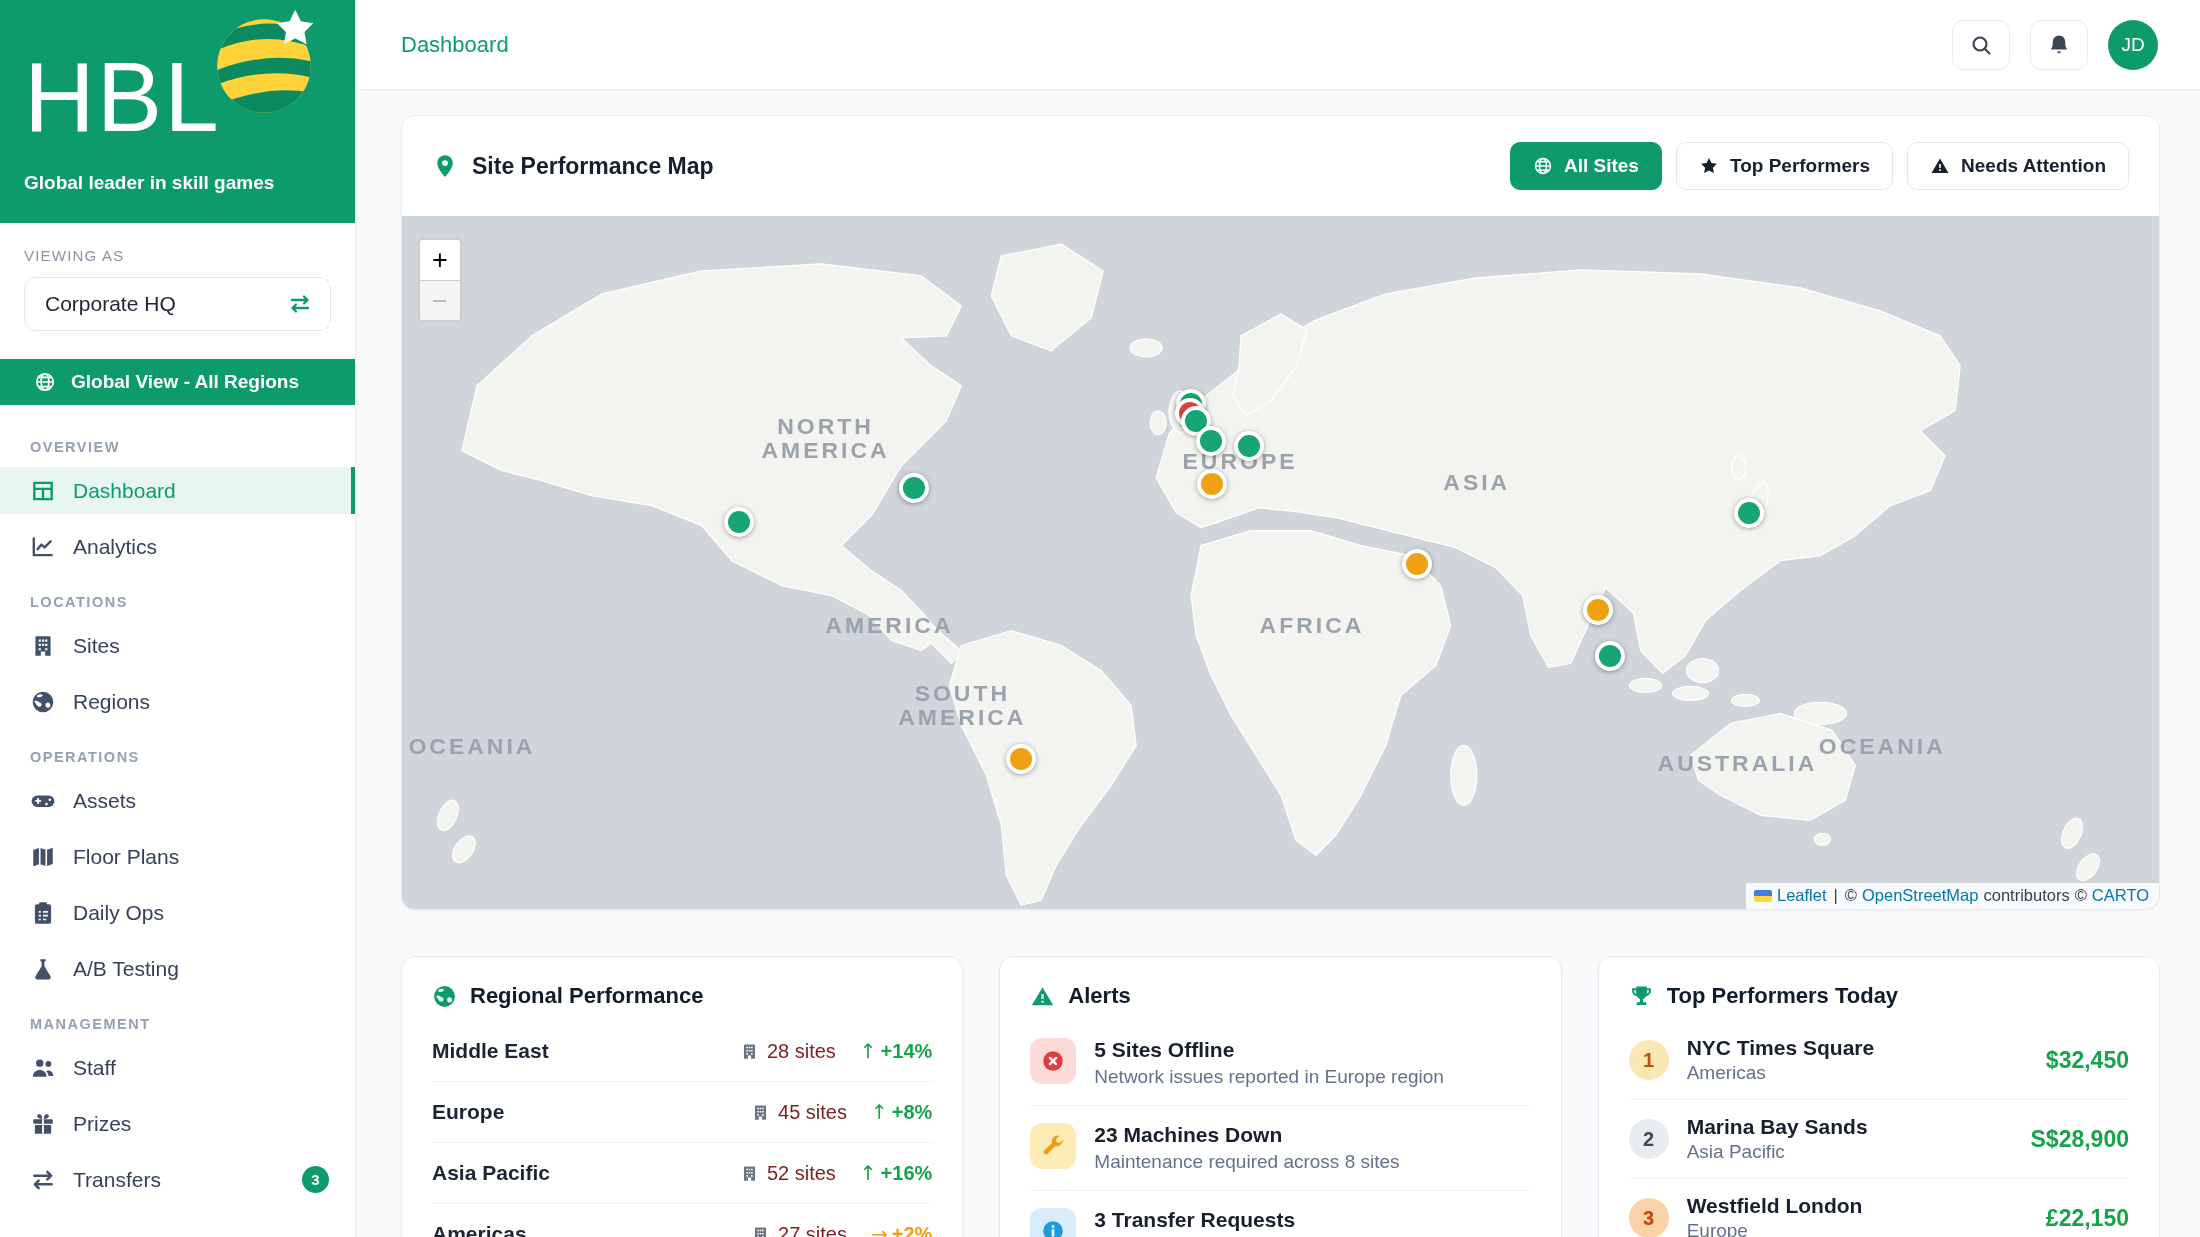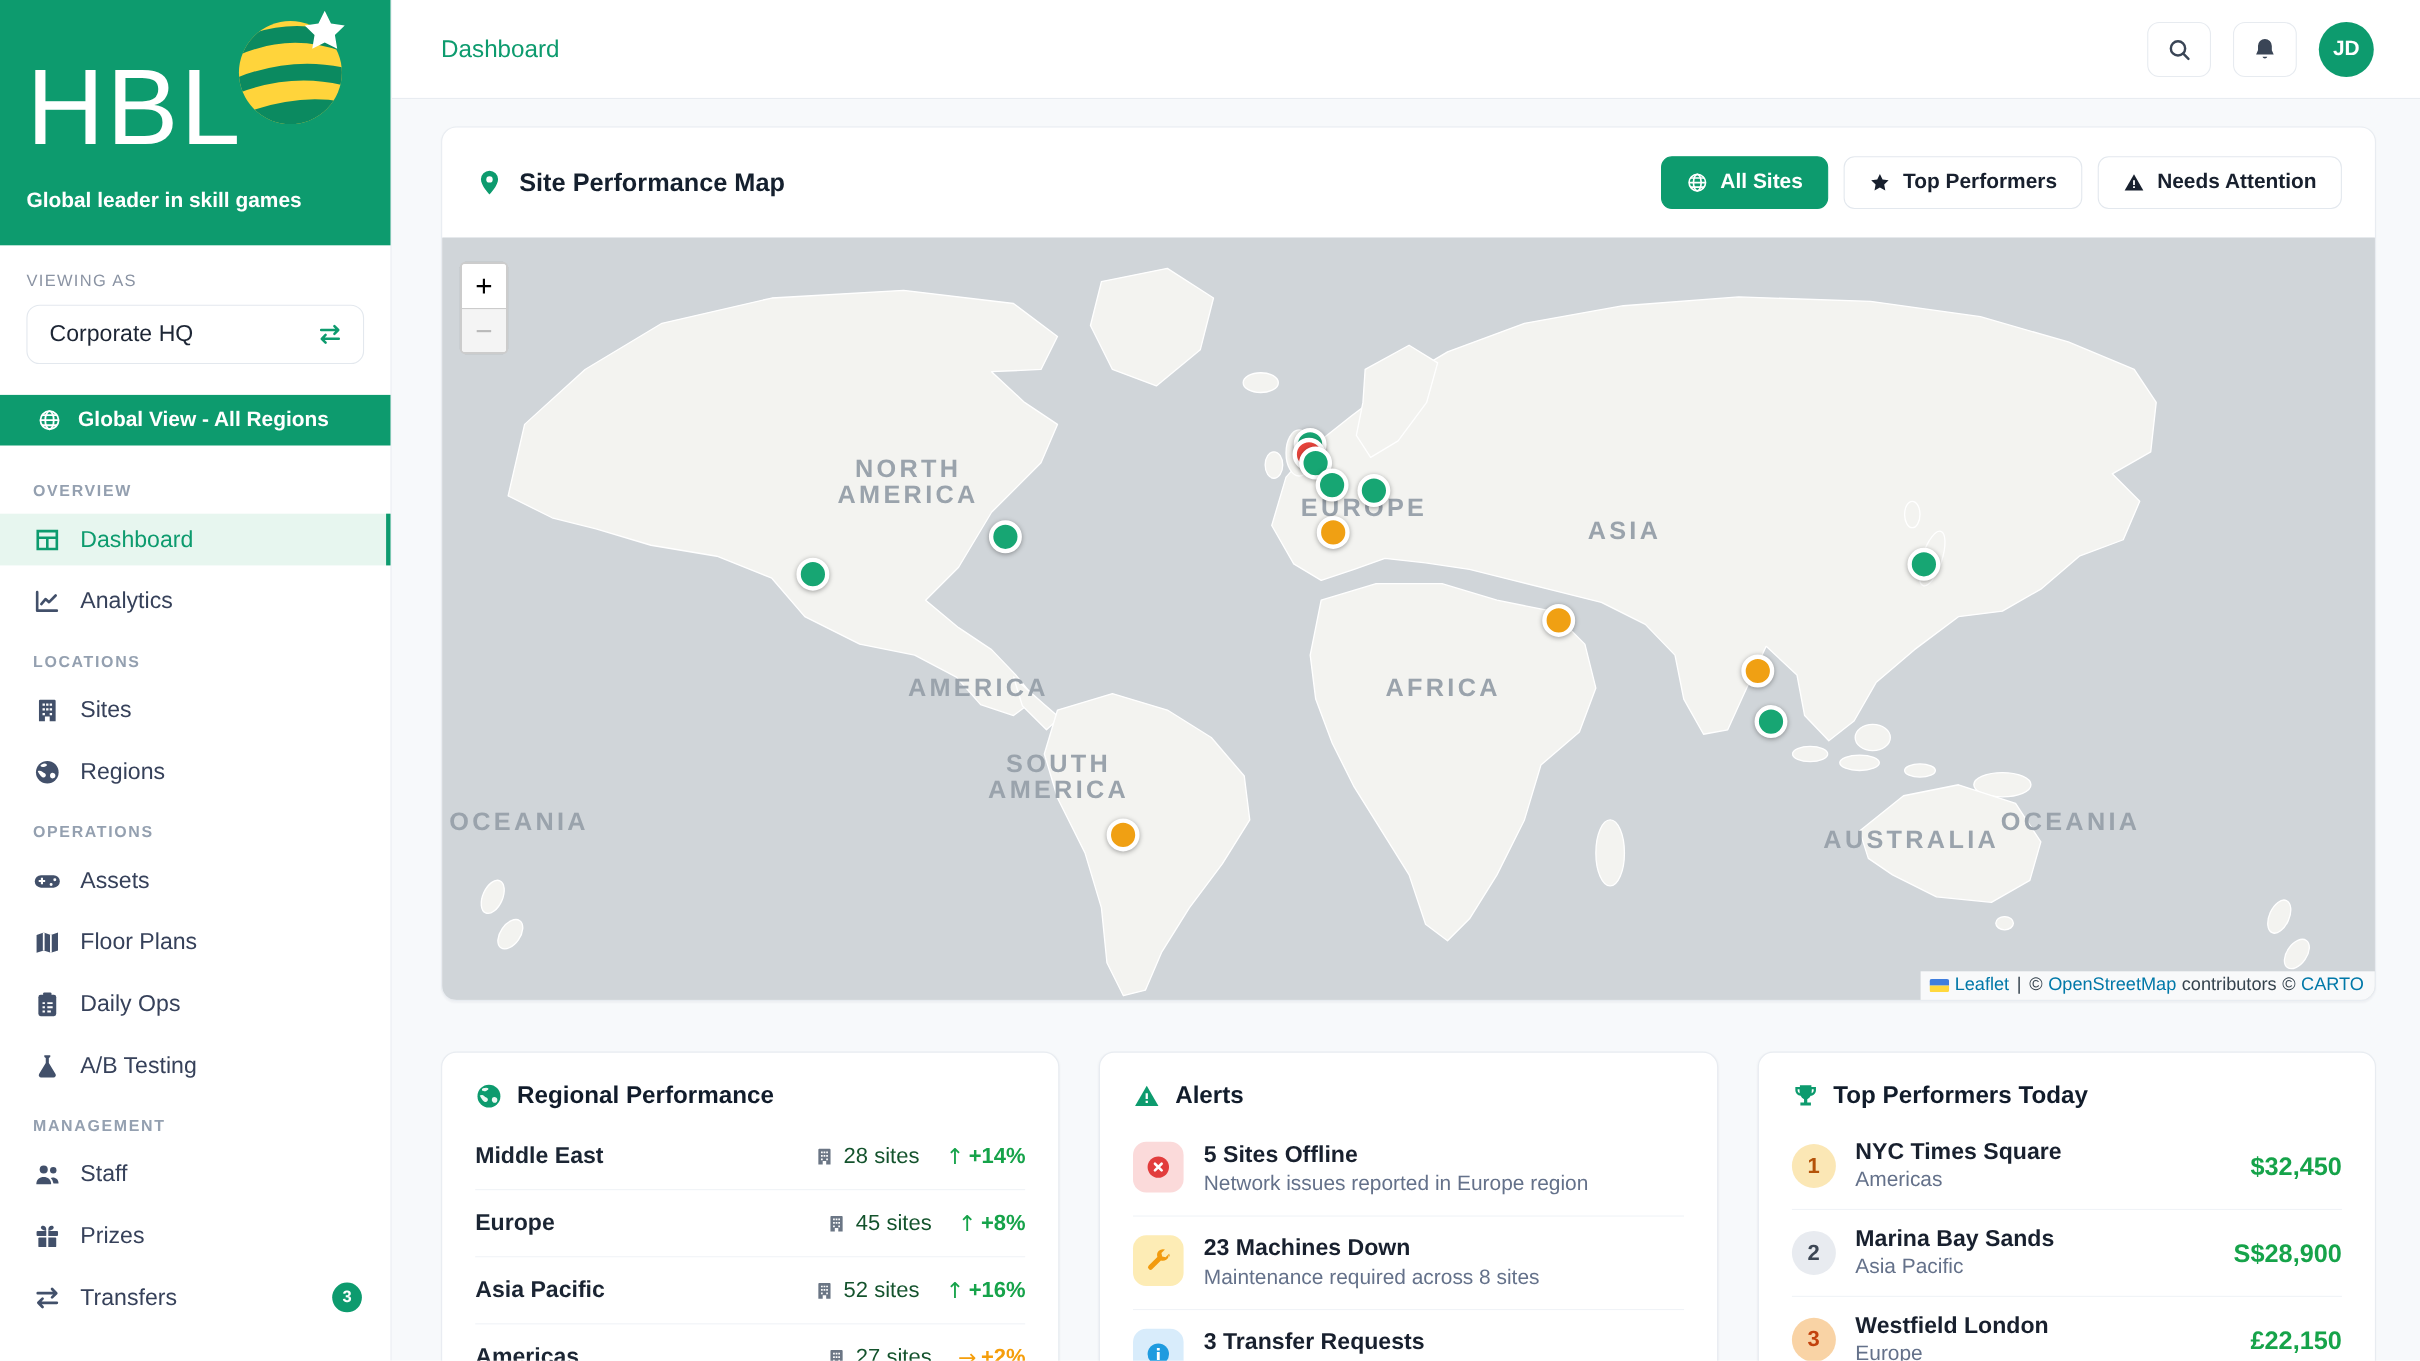--- a/index.html
+++ b/index.html
@@ -30,21 +30,21 @@
   .nav-item.active { background:#e7f6ef; color:#0d9b6e; border-right:4px solid #0d9b6e; }
   .nav-item.active .icon { color:#0d9b6e; }
   .nav-badge { position:absolute; right:26px; top:10px; min-width:27px; height:27px; border-radius:50%; background:#0d9b6e; color:#fff; font-size:15px; font-weight:700; display:flex; align-items:center; justify-content:center; }
 
   
   .topbar { position:absolute; left:356px; right:0; top:0; height:90px; background:#fff; border-bottom:1px solid #e8ecf1; display:flex; align-items:center; justify-content:space-between; padding:0 42px 0 45px; z-index:4; }
   .breadcrumb { font-size:22px; color:#0d9b6e; font-weight:500; }
   .topbar-right { display:flex; align-items:center; gap:20px; }
   .top-btn { width:58px; height:50px; border:1px solid #e7ebf0; border-radius:11px; background:#fff; display:flex; align-items:center; justify-content:center; cursor:pointer; }
   .top-btn .icon { width:24px; height:24px; color:#3a4556; }
-  .avatar { width:50px; height:50px; border-radius:50%; background:#0d9b6e; color:#fff; font-size:19px; font-weight:700; display:flex; align-items:center; justify-content:center; cursor:pointer; }
+  .avatar { width:50px; height:50px; border-radius:50%; background:#0d9b6e; color:#fff; font-size:19px; font-weight:400; display:flex; align-items:center; justify-content:center; cursor:pointer; }
 
   
   .main { position:absolute; left:356px; top:90px; right:0; bottom:-400px; padding:25px 40px 0 45px; }
   .card { background:#fff; border:1px solid #e8ecf1; border-radius:14px; box-shadow:0 1px 2px rgba(16,24,40,.04); }
 
   
   .map-card { overflow:hidden; }
   .map-header { display:flex; align-items:center; justify-content:space-between; padding:26px 30px; }
   .map-title-wrap { display:flex; align-items:center; gap:14px; }
   .map-title-wrap .icon { width:26px; height:26px; }
@@ -71,21 +71,21 @@
   .panel { padding:26px 30px 30px; }
   .panel-title-row { display:flex; align-items:center; gap:13px; margin-bottom:12px; }
   .panel-title-row .icon { width:25px; height:25px; }
   .panel-title { font-size:22px; font-weight:700; color:#111c2b; }
 
   .rp-row { display:flex; align-items:center; justify-content:space-between; padding:18px 0; border-bottom:1px solid #f0f3f7; }
   .rp-row:last-child { border-bottom:0; }
   .rp-region { font-size:21px; font-weight:600; color:#1b2533; }
   .rp-right { display:flex; align-items:center; gap:8px; }
   .rp-right .icon { width:19px; height:19px; color:#6b7685; }
-  .rp-sites { font-size:20px; color:#14532d; margin-right:16px;text-align:right; }
+  .rp-sites { font-size:20px; color:#7f1d1d; margin-right:16px;text-align:right; }
   .rp-trend { font-size:20px; font-weight:600; display:flex; align-items:center; gap:4px; }
   .rp-trend.up { color:#16a34a; }
   .rp-trend.flat { color:#f59e0b; }
   .rp-trend .arrow { font-family:"DejaVu Sans",sans-serif; font-weight:400; }
 
   .alert-item { display:flex; gap:18px; padding:17px 0; border-bottom:1px solid #f0f3f7; align-items:flex-start; }
   .alert-item:last-child { border-bottom:0; }
   .alert-iconbox { width:46px; height:46px; border-radius:12px; flex:none; display:flex; align-items:center; justify-content:center; }
   .alert-iconbox .icon { width:26px; height:26px; }
   .alert-iconbox.sev-error { background:#fbdada; }

